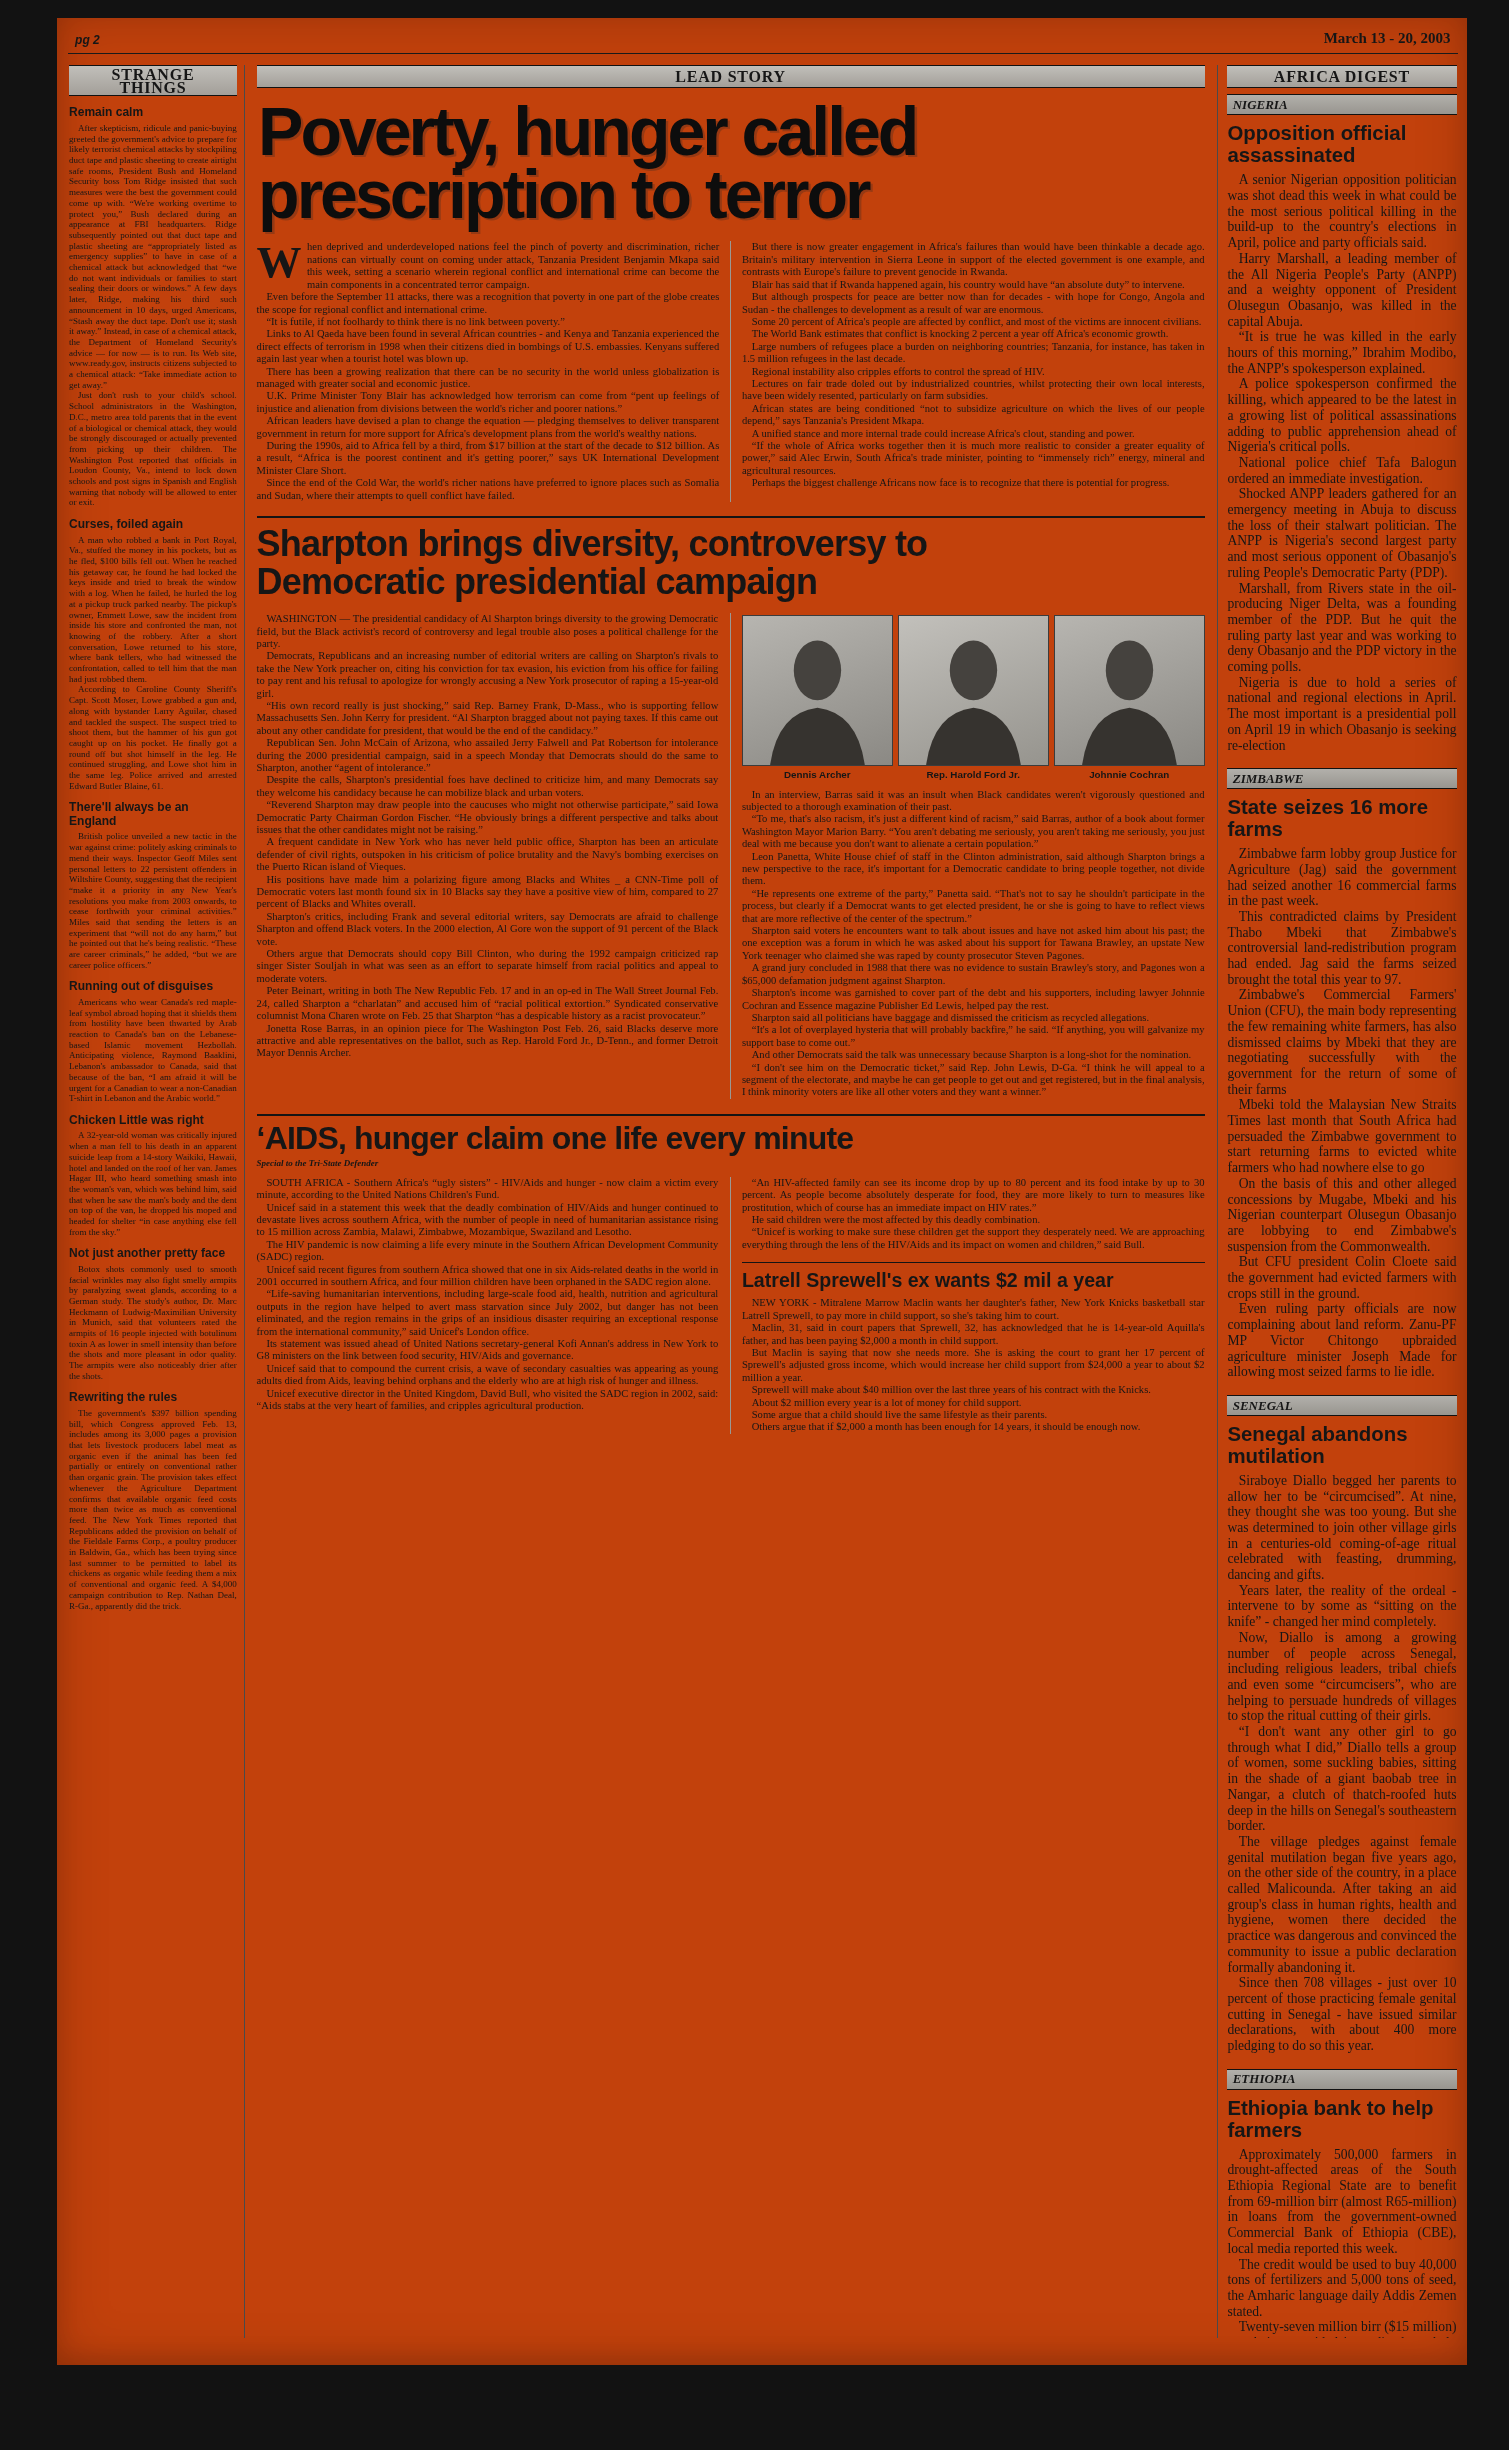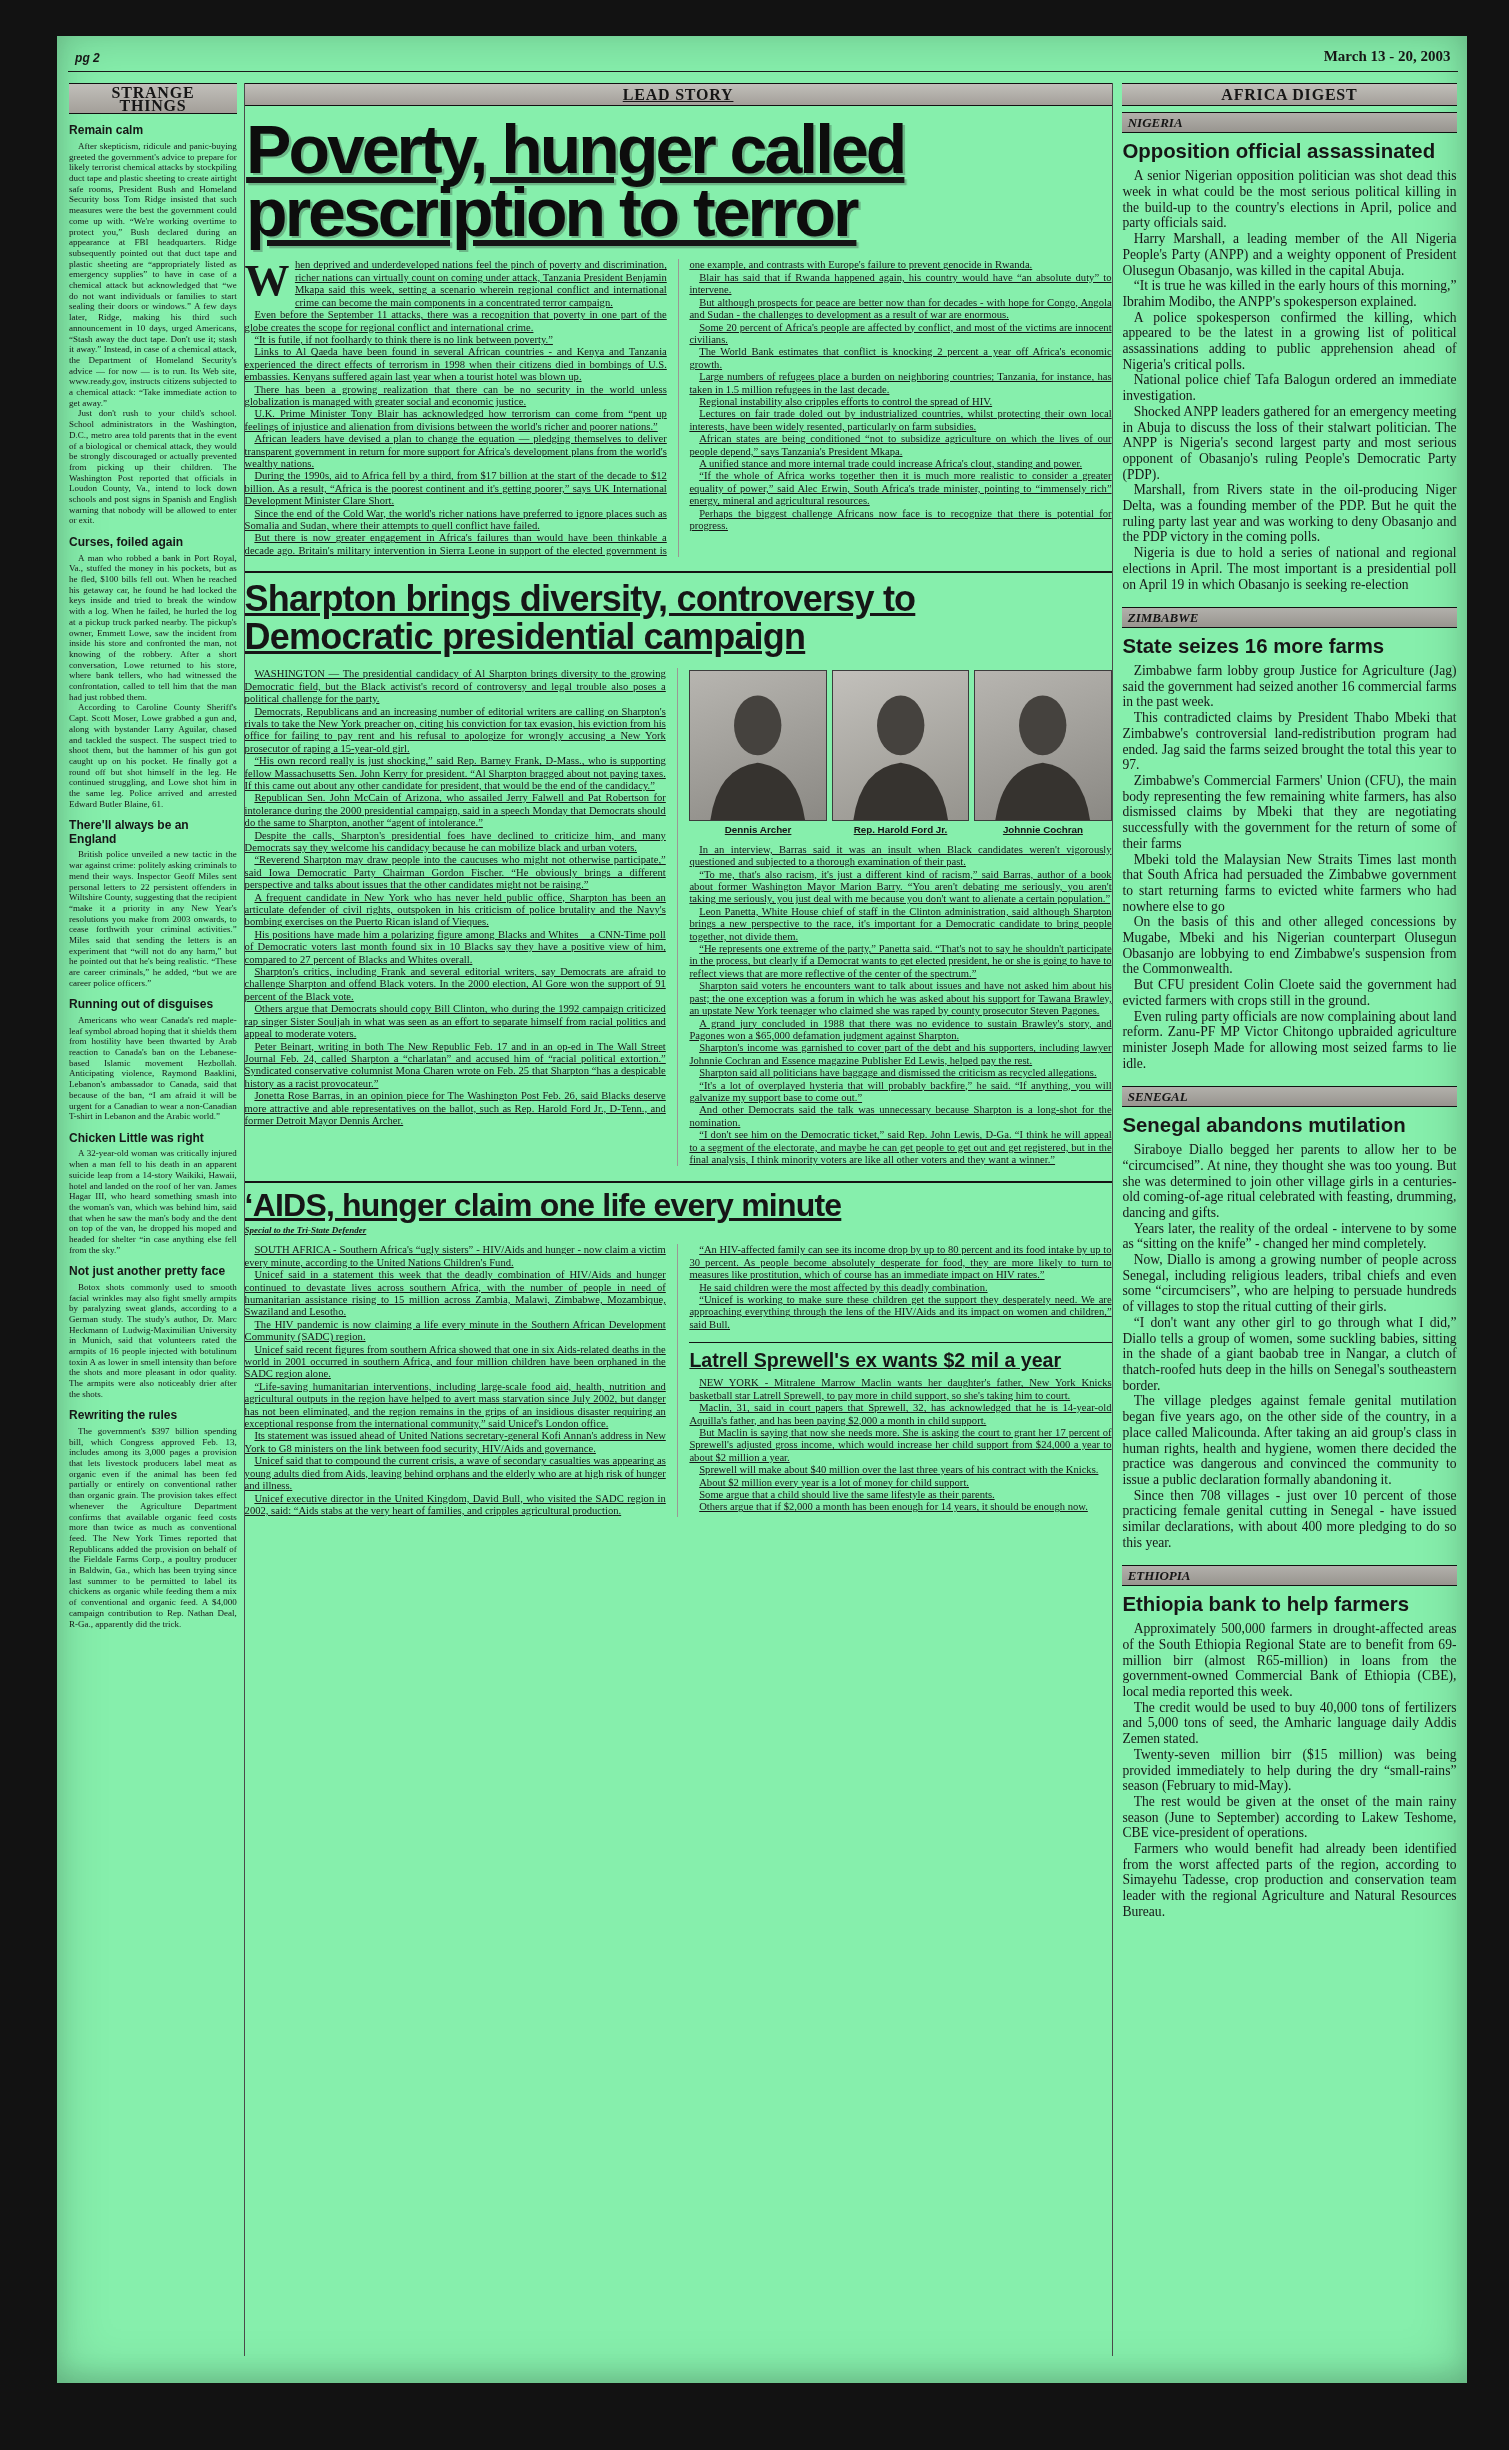--- a/index.html
+++ b/index.html
@@ -1,34 +1,34 @@
 <!DOCTYPE html>
 <html style="font-size:12px"><head>
 <meta charset="utf-8">
 <style>
   * { box-sizing: border-box; margin: 0; padding: 0; }
   html,body { width: 1509px; height: 2450px; background: #121212; }
   body { position: relative; font-family: "Liberation Serif", serif; color: #161616; }
 
   .page {
-    position: absolute; left: 57px; top: 36px; width: 1410px; height: 2347px;
-    background: #86efac; overflow: hidden;
+    position: absolute; left: 57px; top: 18px; width: 1410px; height: 2347px;
+    background: #c2410c; overflow: hidden;
     box-shadow: inset 0 0 53px rgba(0,0,0,0.18), inset 0 -9px 22.6px rgba(0,0,0,0.12);
     padding: 10.6px 9px 0 10.6px;
   }
 
   .pagehead { display: flex; justify-content: space-between; align-items: flex-end;
     padding: 1.5px 7.5px 6px; border-bottom: 1.5px solid #1a1a1a; }
   .pg-num { font-weight: bold; font-style: italic; font-size: 12px; font-family: "Liberation Sans", sans-serif; }
   .issue-date { font-weight: bold; font-size: 15px; }
 
   .cols { display: flex; margin-top: 10.6px; height: 2273px; overflow: hidden; }
   .col-left { width: 176px; padding: 0 6.8px 0 1.5px; overflow: hidden; }
-  .col-center { width: 869px; border-left: 0.8px solid #4a4a4a; border-right: 0.8px solid #4a4a4a;
-    padding: 0 0; overflow: hidden; text-decoration: underline; }
+  .col-center { width: 974px; border-left: 0.8px solid #4a4a4a; border-right: 0.8px solid #4a4a4a;
+    padding: 0 12px; overflow: hidden; }
   .col-right { flex: 1; padding: 0 1.5px 0 9.8px; overflow: hidden; }
 
   .kicker { border-top: 1.5px solid #111; border-bottom: 1.5px solid #111;
     background: linear-gradient(180deg,#c1bfba,#a39f99);
     text-align: center; font-weight: bold; font-size: 16px; letter-spacing: 0.8px;
     padding: 2.3px 0 1.5px; }
   .kicker-left span { display: block; line-height: 13px; }
 
   
   .st-title { font-family: "Liberation Sans", sans-serif; font-weight: bold;

